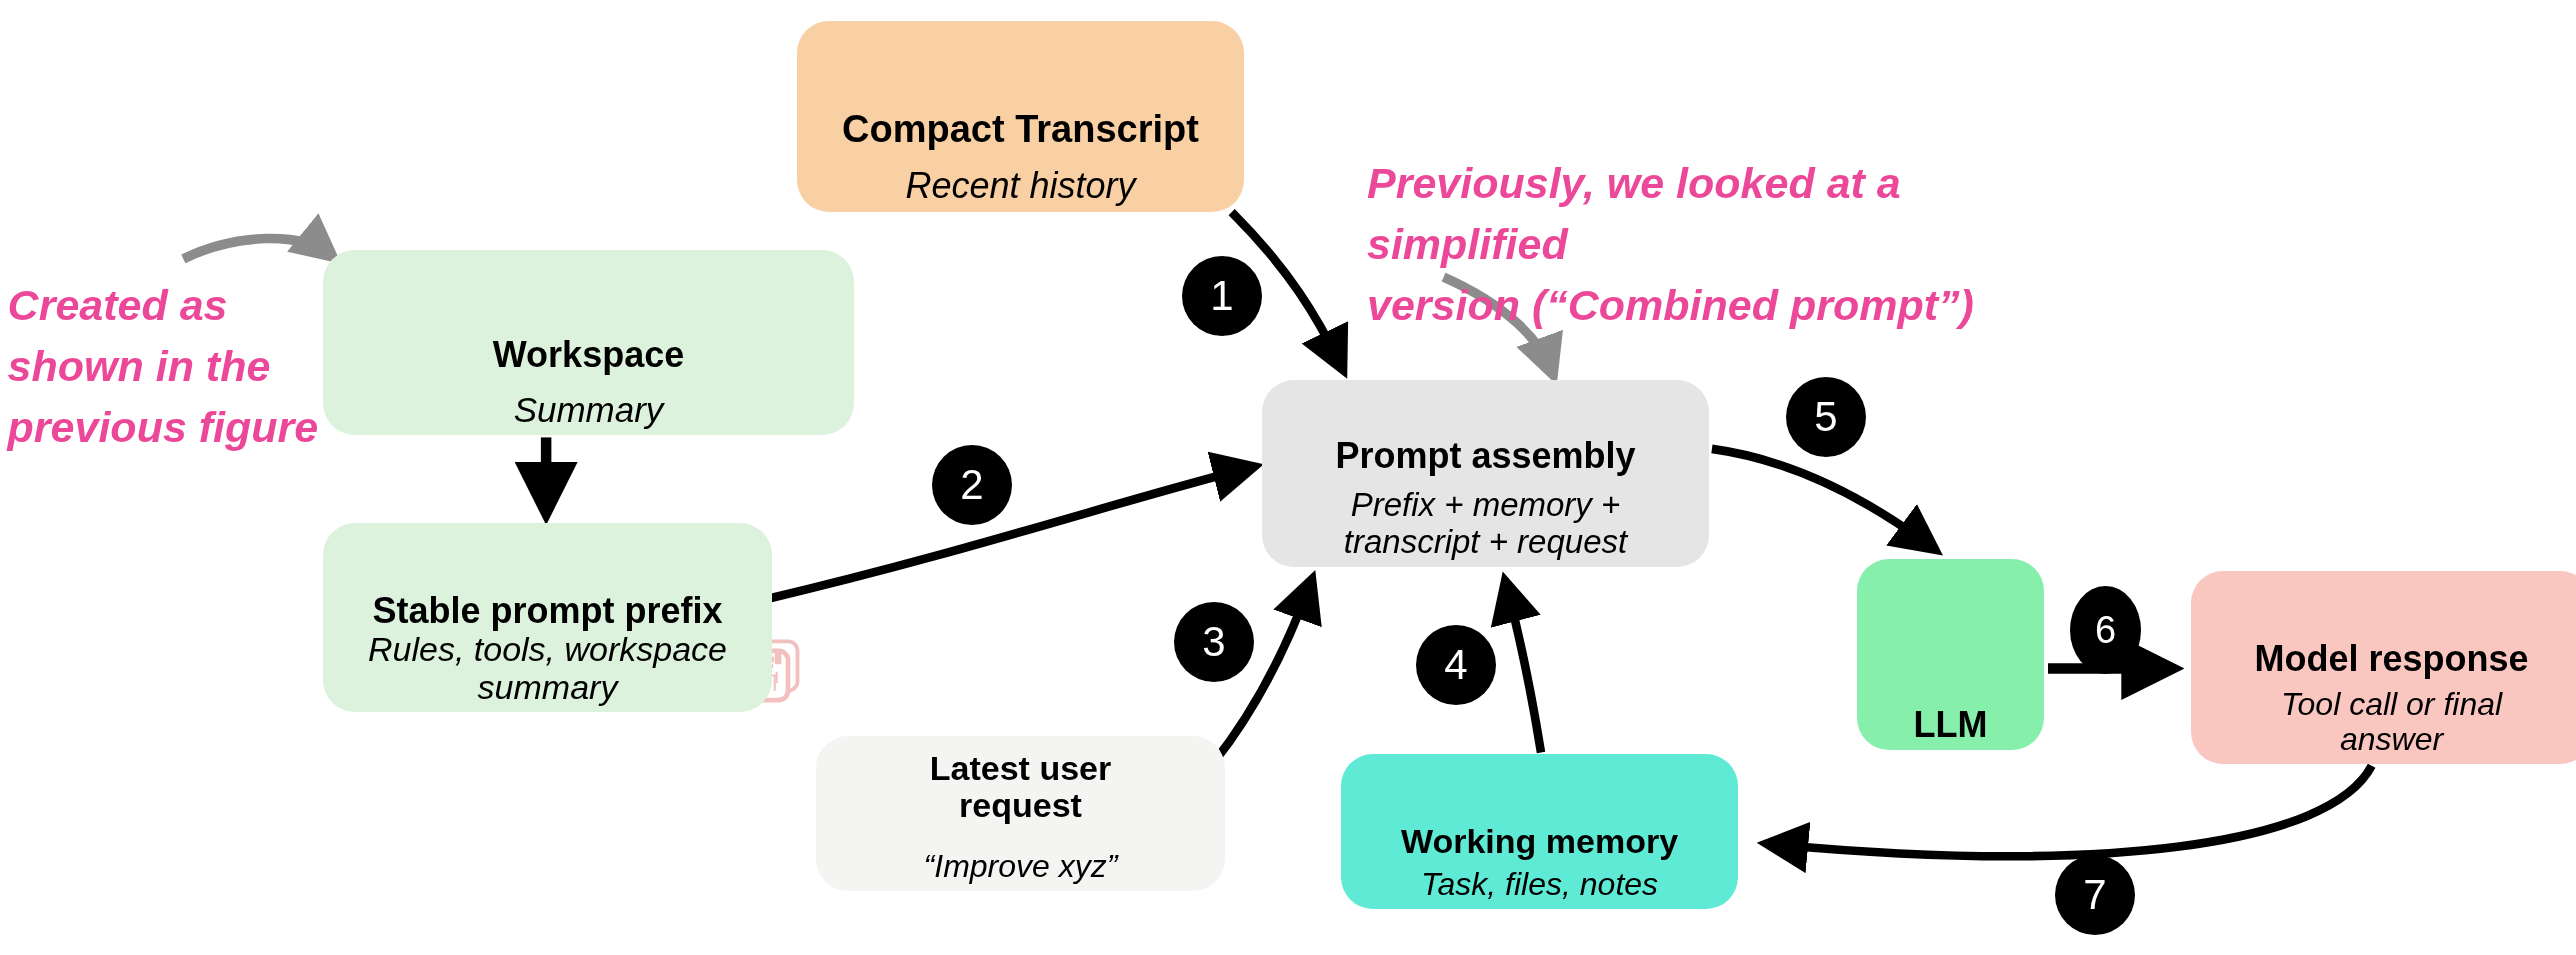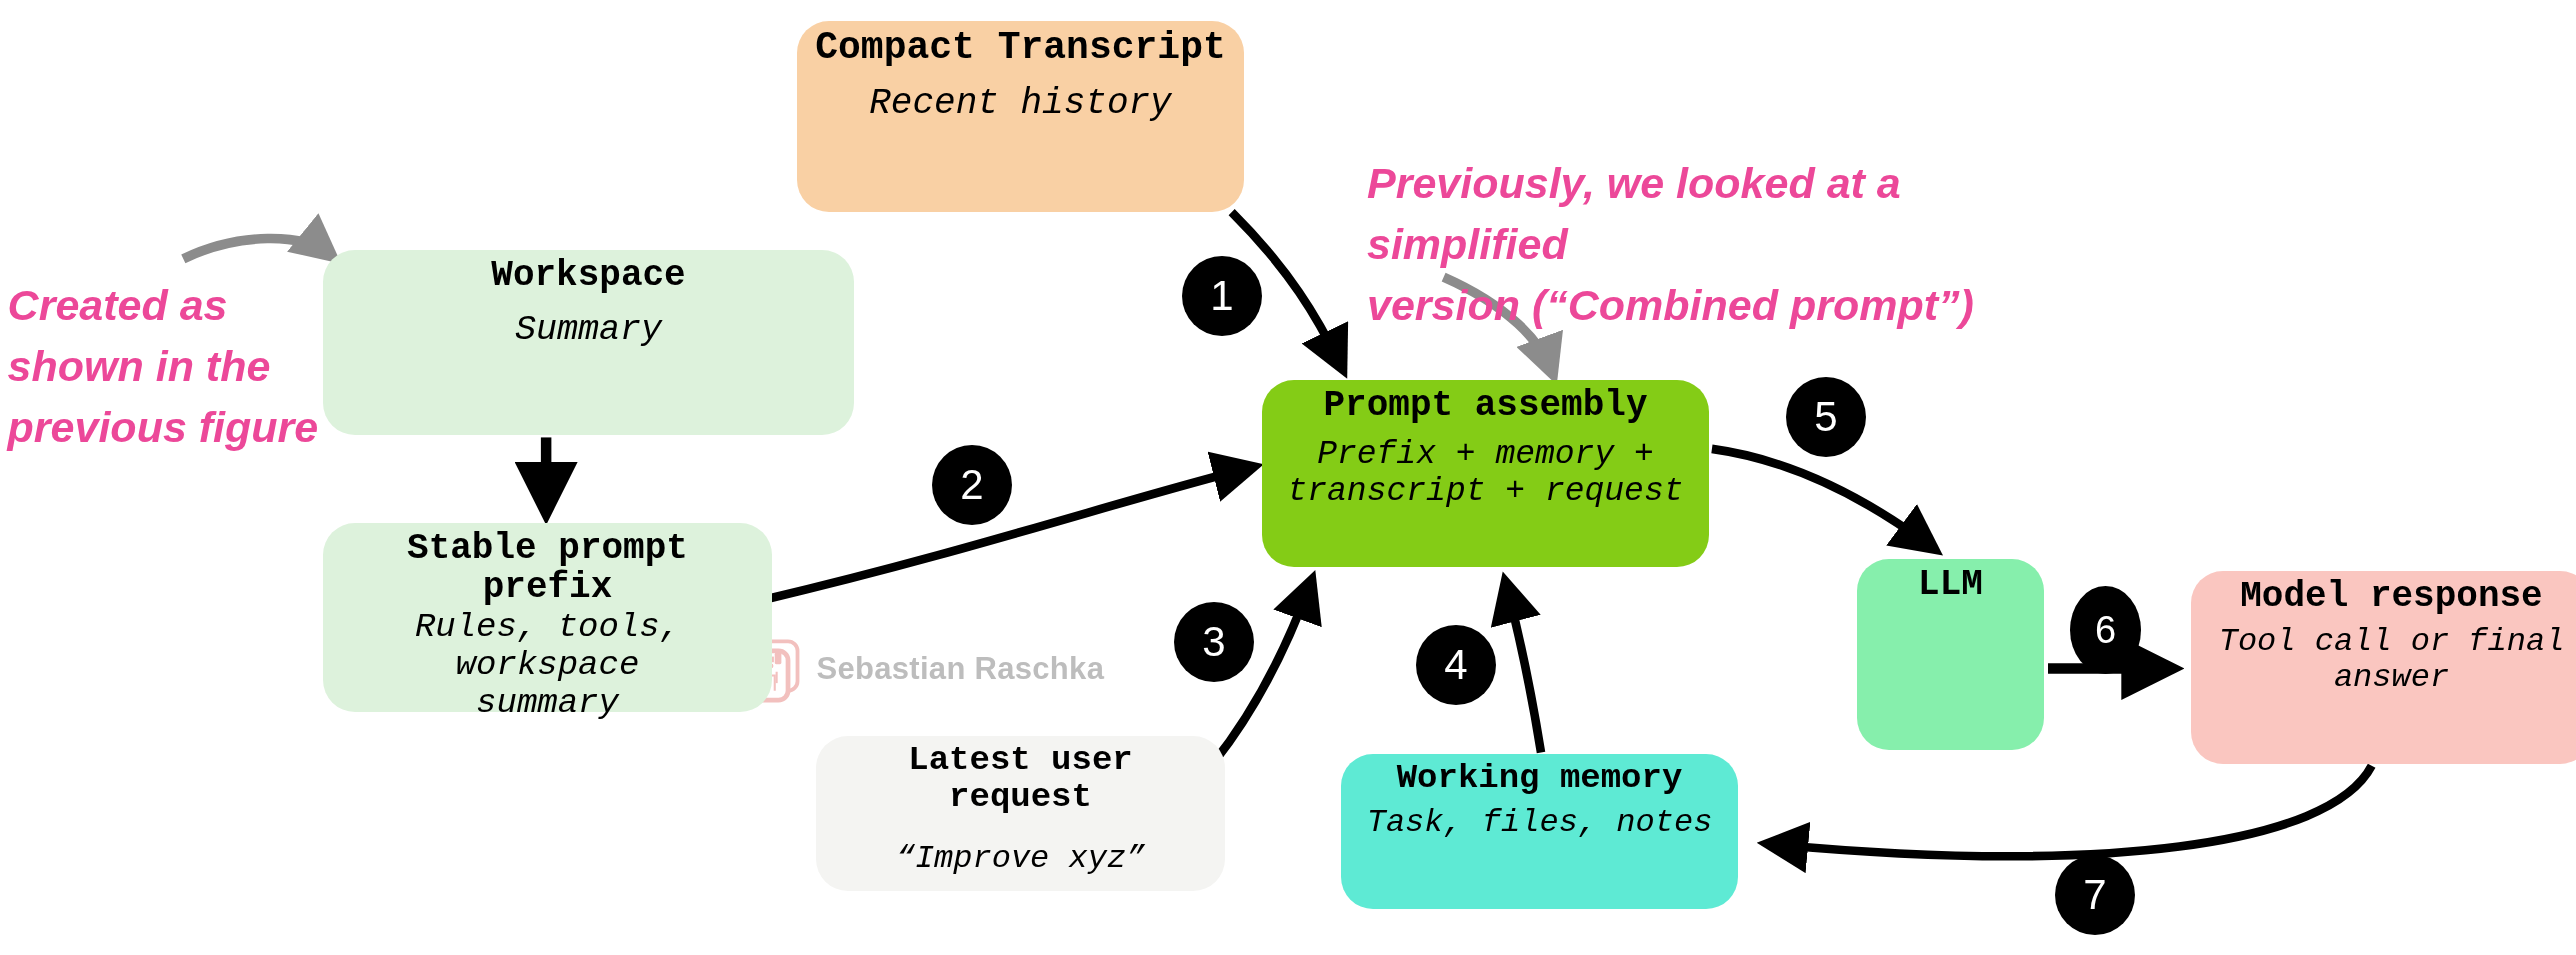--- a/index.html
+++ b/index.html
@@ -17,24 +17,23 @@
     background: #ffffff;
     overflow: hidden;
   }
   .node {
     position: absolute;
     box-sizing: border-box;
     border-radius: 32px;
     display: flex;
     flex-direction: column;
     align-items: center;
-    justify-content: flex-start;
+    justify-content: flex-end;
     text-align: center;
     padding: 5.7px 13.4px;
-    font-family: Liberation Mono, monospace;
   }
   .node .title {
     font-weight: bold;
     color: #000000;
     line-height: 1.1;
     white-space: pre-line;
   }
   .node .sub {
     font-style: italic;
     color: #000000;
@@ -50,21 +49,21 @@
 
   #node-workspace { left: 323px; top: 250px; width: 531px; height: 185px; background: #DDF2DC; }
   #node-workspace .title { font-size: 36px; }
   #node-workspace .sub   { font-size: 35px; }
 
   #node-stable-prompt-prefix { left: 323px; top: 523px; width: 449px; height: 189px; background: #DDF2DC; }
   #node-stable-prompt-prefix .title { font-size: 36px; }
   #node-stable-prompt-prefix .sub   { font-size: 34px; }
   #node-stable-prompt-prefix .title + .sub { margin-top: 0; }
 
-  #node-prompt-assembly { left: 1262px; top: 380px; width: 447px; height: 187px; background: #84cc16; }
+  #node-prompt-assembly { left: 1262px; top: 380px; width: 447px; height: 187px; background: #e5e5e5; }
   #node-prompt-assembly .title { font-size: 36px; }
   #node-prompt-assembly .sub   { font-size: 33px; }
   #node-prompt-assembly .title + .sub { margin-top: 11.5px; }
 
   #node-latest-user-request { left: 816px; top: 736px; width: 409px; height: 155px; background: #F4F4F2; }
   #node-latest-user-request .title { font-size: 34px; }
   #node-latest-user-request .sub   { font-size: 32px; }
   #node-latest-user-request .title + .sub { margin-top: 25px; }
 
   #node-working-memory { left: 1341px; top: 754px; width: 397px; height: 155px; background: #5eead4; }
@@ -198,21 +197,20 @@
         <g fill="#F2C0BE">
           <circle cx="24" cy="44" r="2.6"></circle>
           <circle cx="40" cy="38" r="2.6"></circle>
           <circle cx="30" cy="58" r="2.6"></circle>
           <rect x="27" y="24" width="6" height="10" rx="1.5"></rect>
           <rect x="44" y="24" width="7" height="12" rx="1.5"></rect>
           <rect x="30" y="42" width="10" height="5" rx="1.2"></rect>
         </g>
       </svg>
     </span>
-    <span class="wm-text">Sebastian Raschka</span>
   </div>
 
   <div class="node" id="node-compact-transcript">
     <div class="title">Compact Transcript</div>
     <div class="sub">Recent history</div>
   </div>
 
   <div class="node" id="node-workspace">
     <div class="title">Workspace</div>
     <div class="sub">Summary</div>

